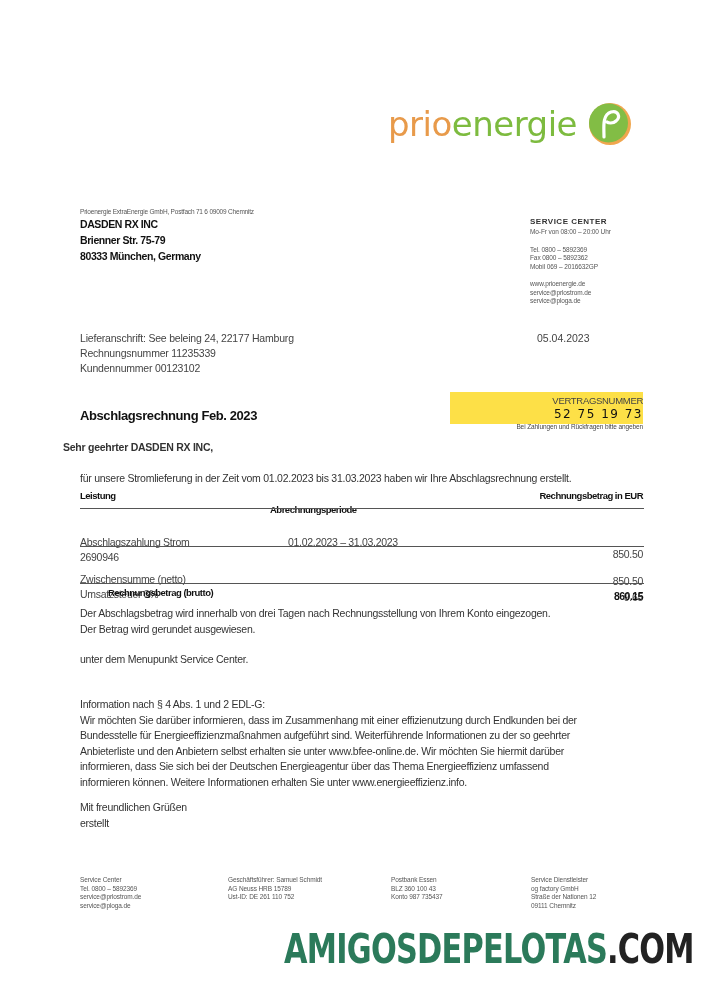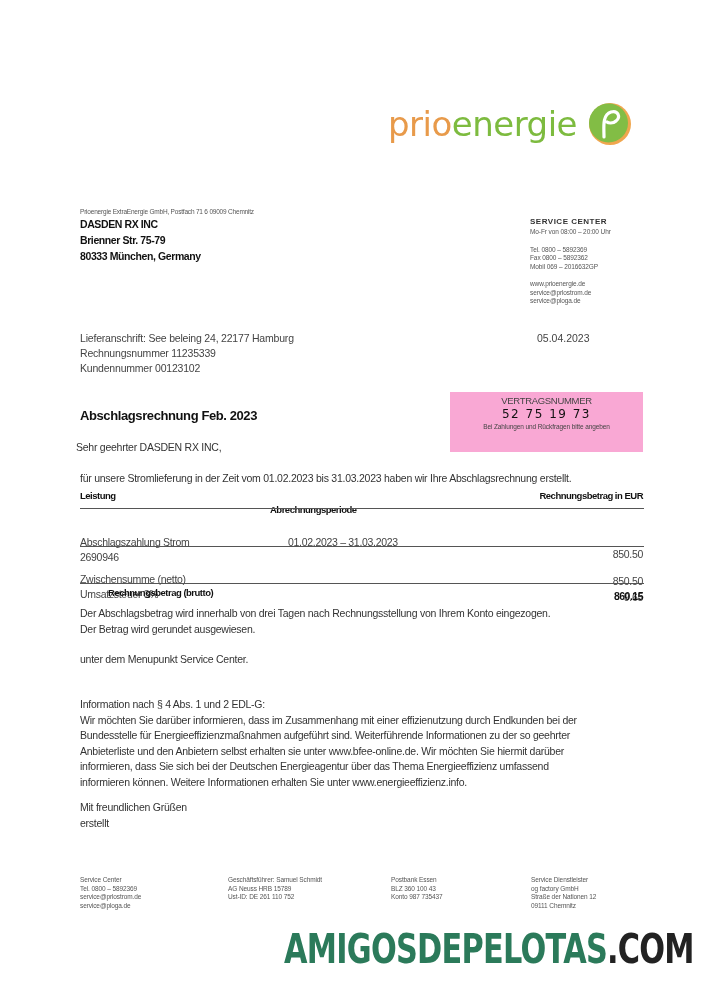--- a/index.html
+++ b/index.html
@@ -15,21 +15,21 @@
   .logo-energie { color: #7dbb3f; }
   .logo-mark { margin-left: 10px; width: 46px; height: 46px; }
 
   .small6 { font-size: 6.5px; color: #555; letter-spacing: -0.2px; }
   .addr-line { font-size: 10.5px; font-weight: bold; color: #111; line-height: 16px; letter-spacing: -0.4px; }
   .svc { font-size: 6.5px; color: #555; line-height: 8.5px; letter-spacing: -0.1px; }
   .svc-title { font-size: 8px; font-weight: bold; color: #333; letter-spacing: 0.5px; line-height: 12px; }
   .meta { font-size: 10.5px; color: #444; line-height: 15px; letter-spacing: -0.2px; }
   .date { font-size: 10.5px; color: #444; }
 
-  .vbox { left: 450px; top: 392px; width: 193px; height: 60px; background: #f9a8d4; text-align: center; }
+  .vbox { left: 450px; top: 392px; width: 193px; height: 32px; background: #fde047; text-align: right; }
   .vbox-label { font-size: 9.5px; color: #444; margin-top: 3px; letter-spacing: -0.3px; }
   .vbox-num { font-size: 12px; font-weight: normal; color: #111; letter-spacing: 1.5px; font-family: "DejaVu Sans", sans-serif; margin-top: 1px; }
   .vbox-note { font-size: 6.5px; color: #444; margin-top: 2px; letter-spacing: -0.1px; }
 
   .title { font-size: 13px; font-weight: bold; color: #111; letter-spacing: -0.4px; }
   .body-text { font-size: 10.5px; color: #333; line-height: 15.5px; letter-spacing: -0.25px; }
   .th { font-size: 9.5px; font-weight: bold; color: #111; letter-spacing: -0.5px; }
   .td { font-size: 10.5px; color: #444; letter-spacing: -0.3px; margin-top: 24px; }
   .rule { height: 1px; background: #555; width: 564px; left: 80px; }
 
@@ -81,21 +81,21 @@
 </div>
 <div class="abs date" style="left:537px; top:332px;">05.04.2023</div>
 
 <div class="abs vbox">
   <div class="vbox-label">VERTRAGSNUMMER</div>
   <div class="vbox-num">52 75 19 73</div>
   <div class="vbox-note">Bei Zahlungen und Rückfragen bitte angeben</div>
 </div>
 
 <div class="abs title" style="left:80px; top:408px;">Abschlagsrechnung Feb. 2023</div>
-<div class="abs body-text" style="left:76px; top:440px;">Sehr geehrter DASDEN RX INC,</div>
+<div class="abs body-text" style="left:63px; top:440px;font-weight:bold;">Sehr geehrter DASDEN RX INC,</div>
 <div class="abs body-text" style="left:80px; top:471px;">für unsere Stromlieferung in der Zeit vom 01.02.2023 bis 31.03.2023 haben wir Ihre Abschlagsrechnung erstellt.</div>
 
 <div class="abs th" style="left:80px; top:490px;">Leistung</div>
 <div class="abs th" style="left:270px; top:504px;">Abrechnungsperiode</div>
 <div class="abs th" style="right:77px; top:490px;">Rechnungsbetrag in EUR</div>
 <div class="abs rule" style="top:508px;"></div>
 
 <div class="abs td" style="left:80px; top:512px;">Abschlagszahlung Strom</div>
 <div class="abs td" style="left:80px; top:527px;">2690946</div>
 <div class="abs td" style="left:270px; top:512px;padding-left:18px;">01.02.2023 – 31.03.2023</div>

